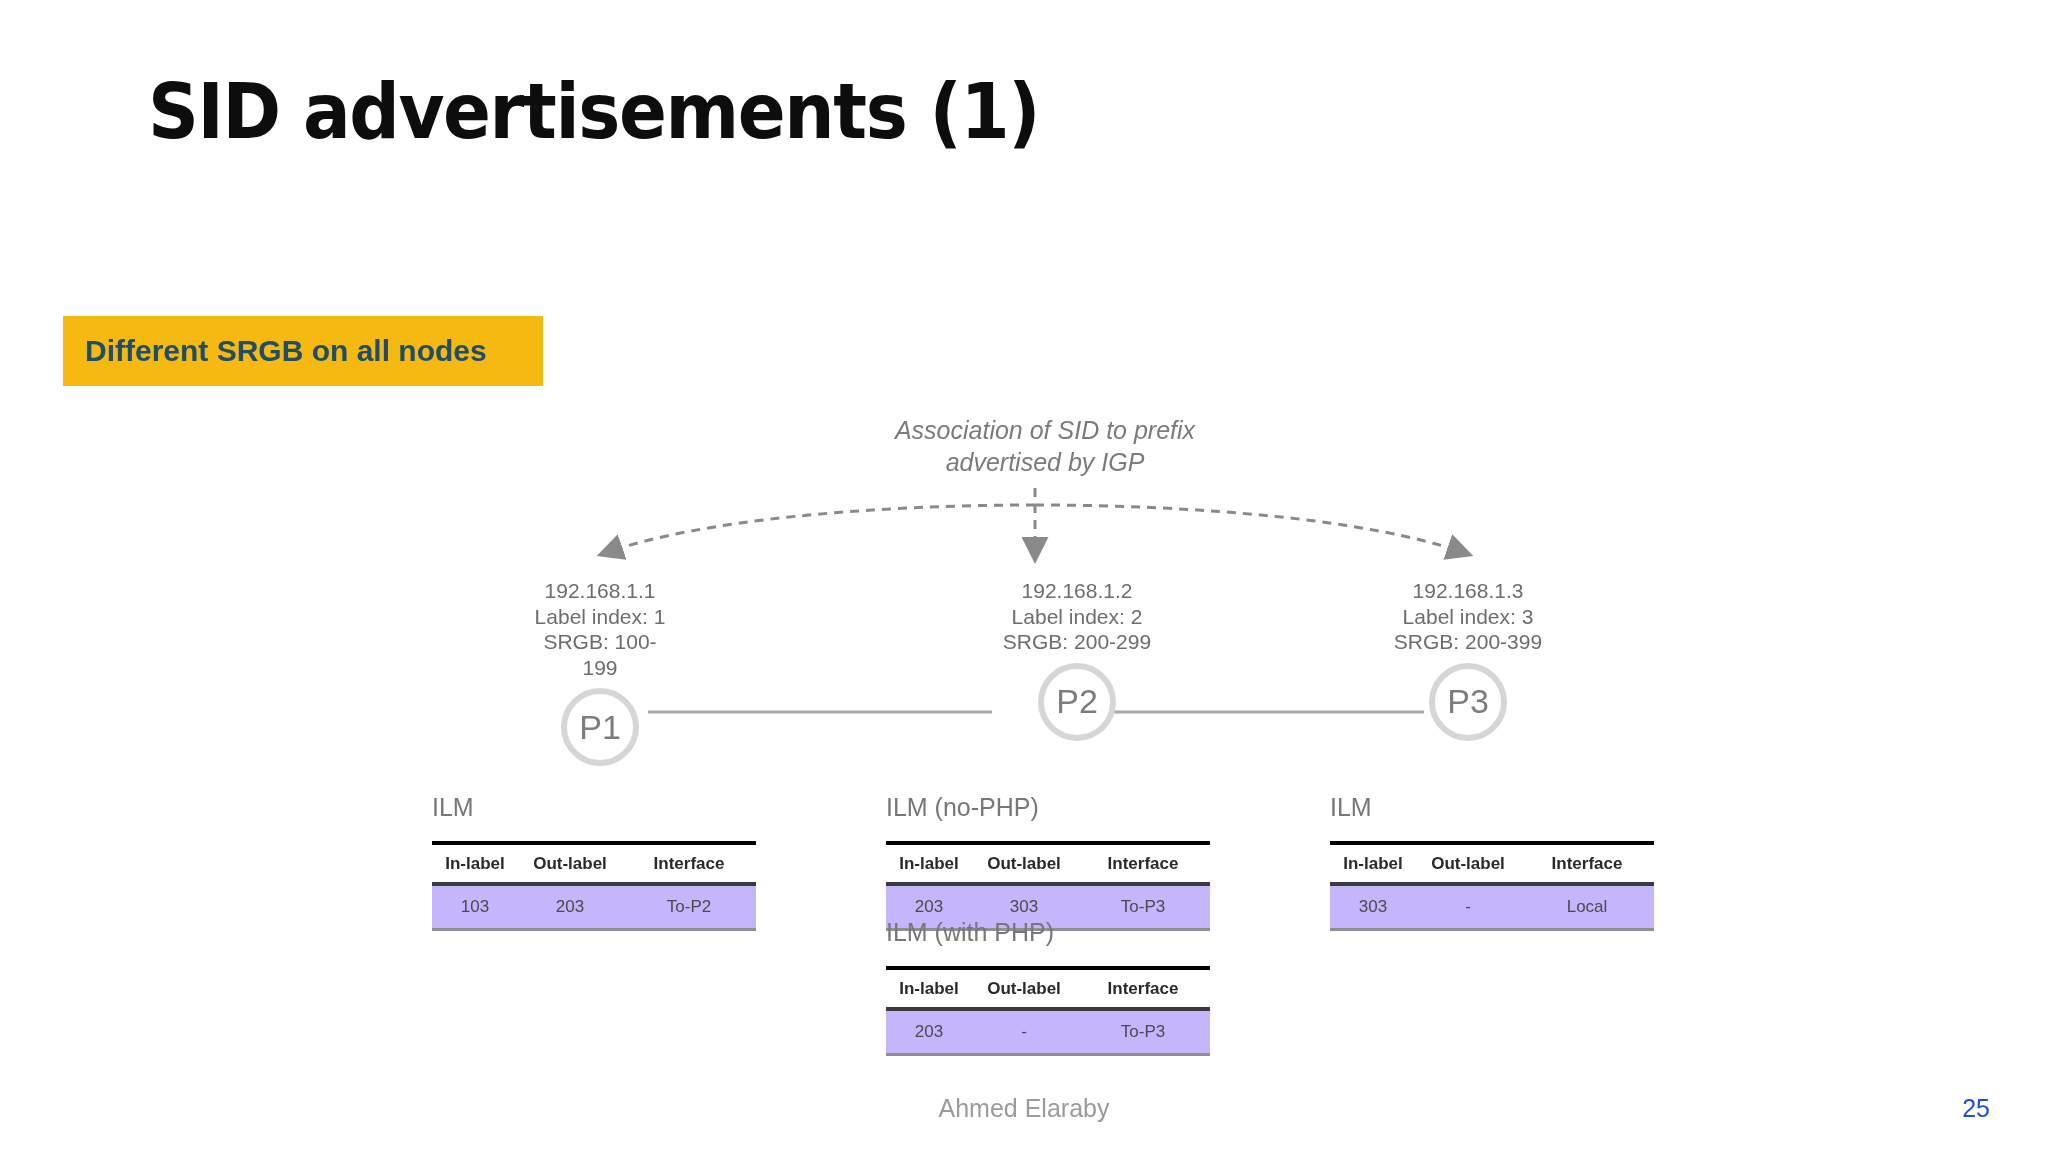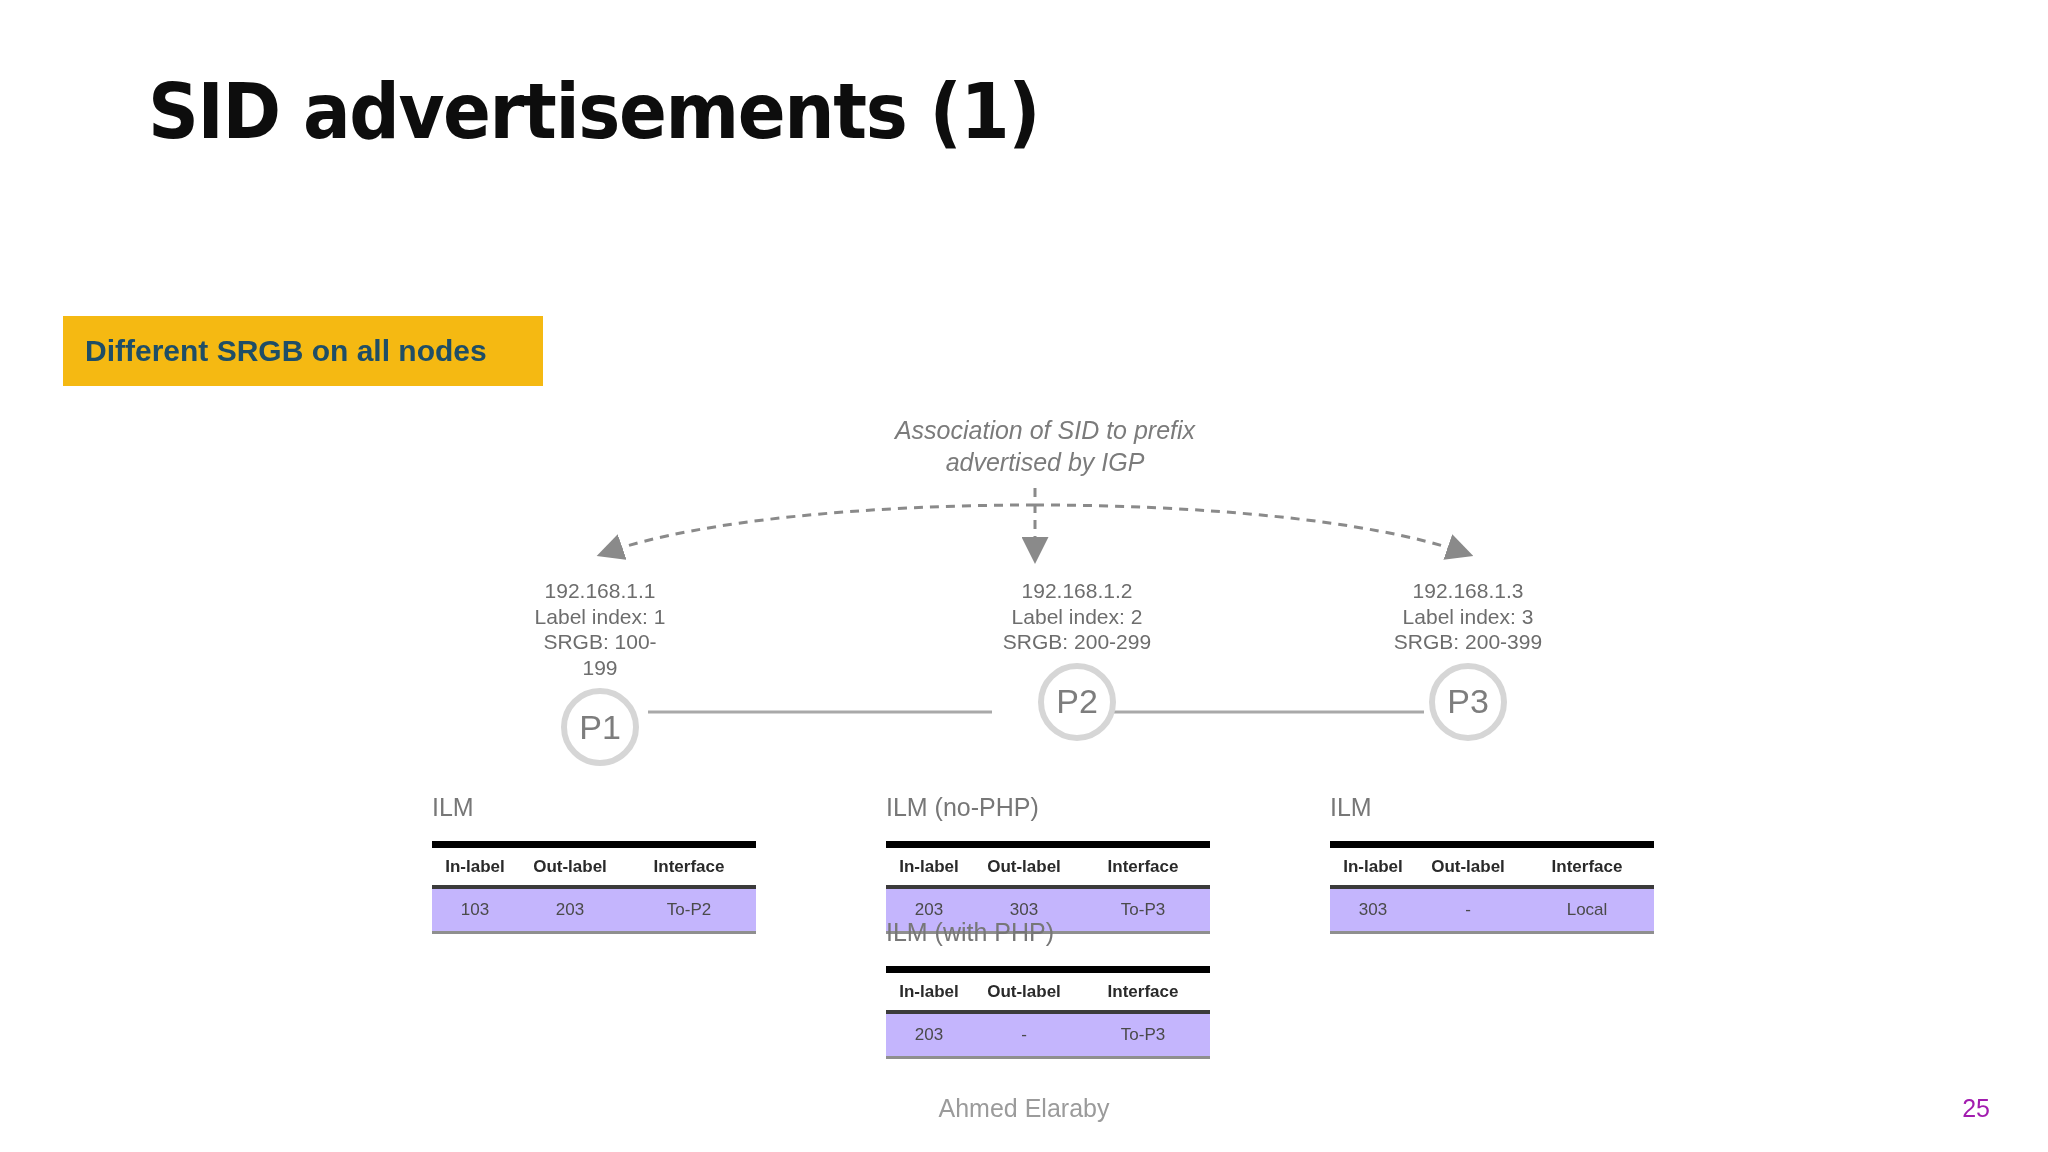--- a/index.html
+++ b/index.html
@@ -119,21 +119,21 @@
     font-family: "Liberation Sans", sans-serif;
     font-size: 25px;
     color: #777777;
     margin-bottom: 6px;
     white-space: nowrap;
     margin-top: 28px;
   }
   table.ilm {
     border-collapse: collapse;
     table-layout: fixed;
-    border-top: 7px solid #000000;
+    border-top: 4px solid #000000;
     margin-top: 19px;
   }
   table.ilm th {
     font-family: "Liberation Sans", sans-serif;
     font-size: 17px;
     font-weight: bold;
     color: #2a2a2a;
     padding: 9px 0 8px 0;
     border-bottom: 4px solid #3b3b3b;
     text-align: center;
@@ -162,21 +162,21 @@
     font-family: Liberation Sans, sans-serif;
     font-size: 25px;
     color: #9b9b9b;
   }
   .footer-page {
     position: absolute;
     right: 58px;
     top: 1094px;
     font-family: "Liberation Sans", sans-serif;
     font-size: 25px;
-    color: #a21caf;
+    color: #1d4ed8;
   }
 </style>
 </head>
 <body>
 
 <div class="slide-title">SID advertisements (1)</div>
 
 <div class="callout">
   <span class="callout-text">Different SRGB on all nodes</span>
 </div>

